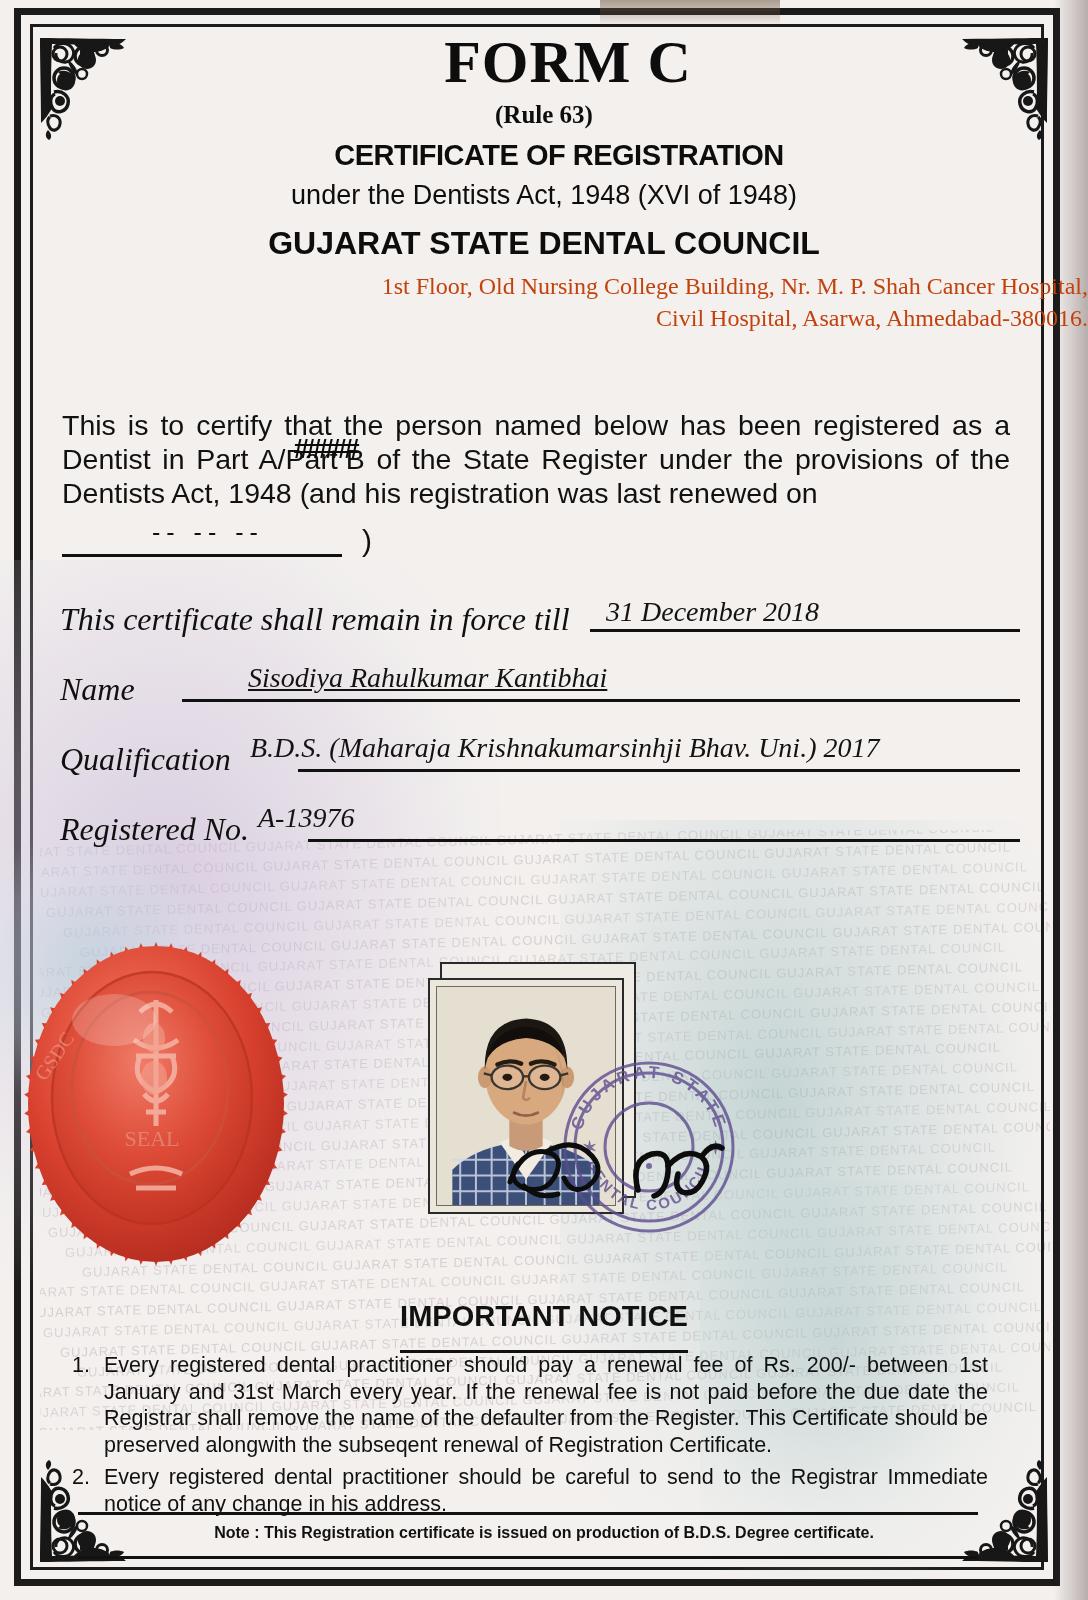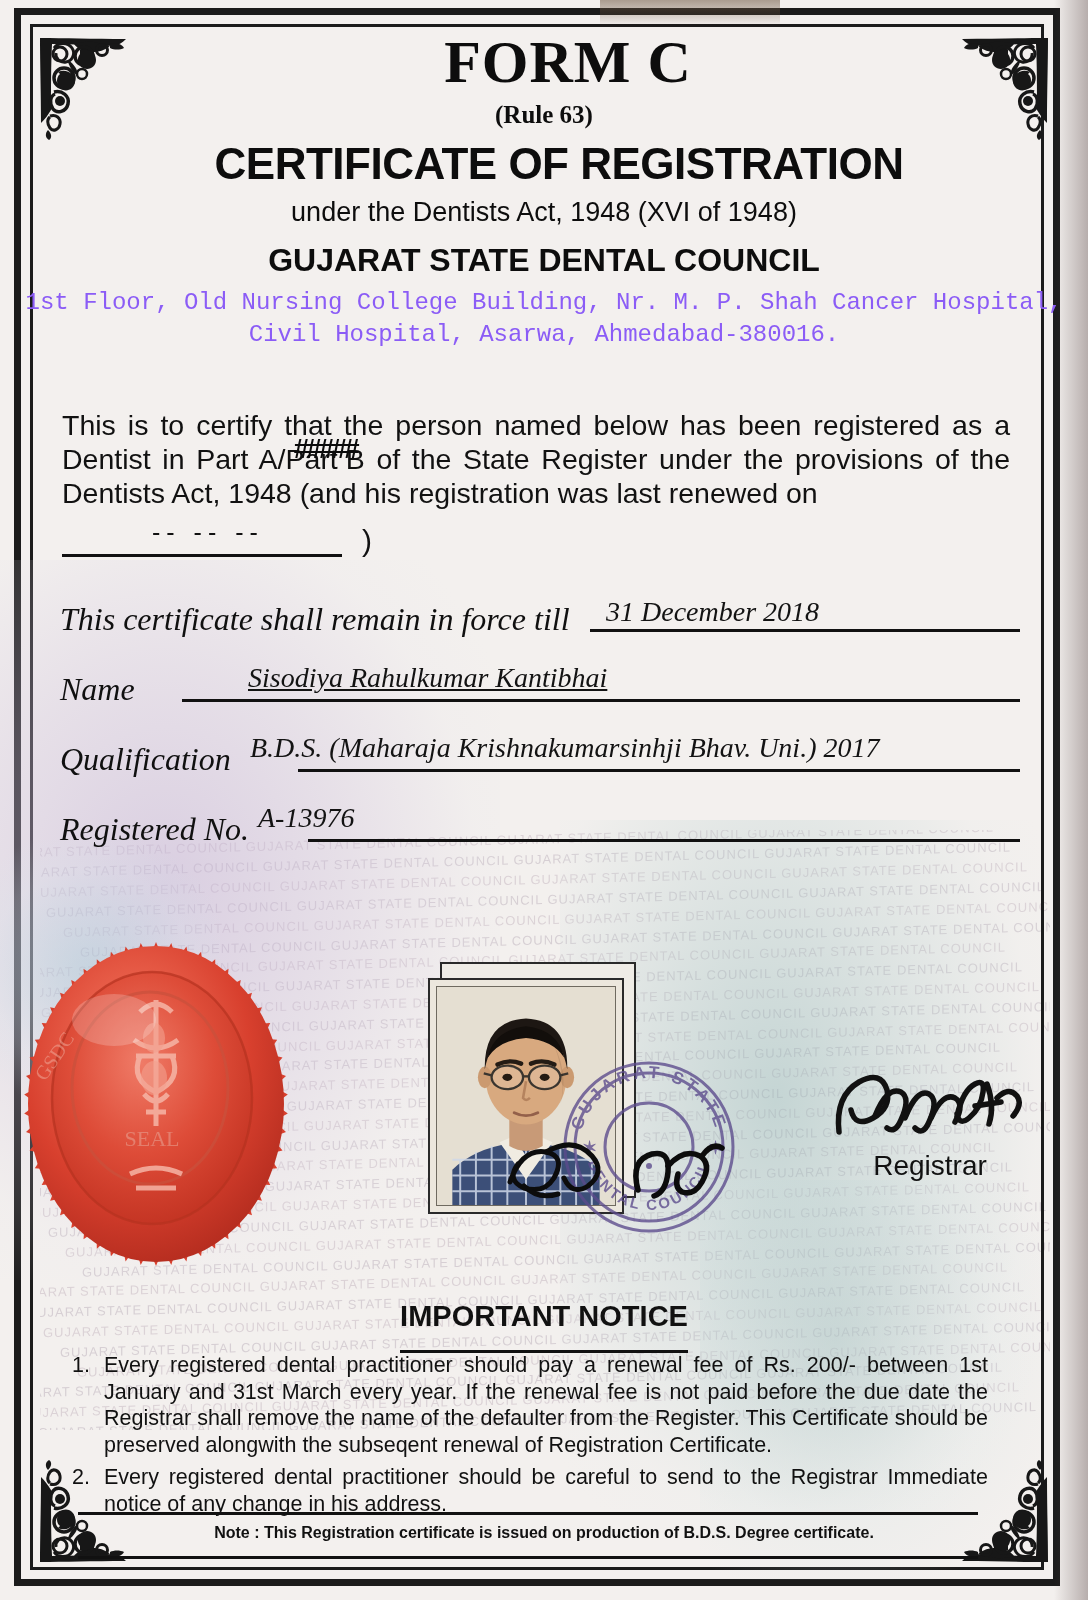--- a/index.html
+++ b/index.html
@@ -153,21 +153,21 @@
     font-family: "Liberation Serif", serif;
     font-weight: bold;
     font-size: 25px;
     color: #0d0d0d;
     margin-top: 4px;
   }
   .t-cert {
     text-align: center;
     font-family: "Liberation Sans", sans-serif;
     font-weight: bold;
-    font-size: 44px;
+    font-size: 29px;
     letter-spacing: -0.5px;
     color: #0d0d0d;
     margin-top: 10px;
     padding-left: 30px;
   }
   .t-under {
     text-align: center;
     font-family: "Liberation Sans", sans-serif;
     font-size: 27px;
     color: #0d0d0d;
@@ -176,25 +176,25 @@
   .t-council {
     text-align: center;
     font-family: "Liberation Sans", sans-serif;
     font-weight: bold;
     font-size: 32px;
     letter-spacing: 0px;
     color: #0d0d0d;
     margin-top: 14px;
   }
   .t-addr {
-    text-align: center;
-    font-family: Liberation Mono, monospace;
+    text-align: right;
+    font-family: Liberation Serif, serif;
     font-size: 24px;
     line-height: 32px;
-    color: #8b5cf6;
+    color: #c2410c;
     margin-top: 8px;
   }
 
   
   .date-row {
     position: absolute;
     left: 0; top: 328px;
     width: 1088px;
     display: flex;
     justify-content: flex-end;
@@ -783,37 +783,20 @@
           <path d="M36 78 Q50 92 70 86"></path>
         </g>
         <g fill="none" stroke="#0c0c0c" stroke-width="5.5" stroke-linecap="round">
           <path d="M150 82 Q142 52 164 46 Q182 42 180 64 Q178 84 166 88"></path>
           <path d="M180 58 Q196 40 212 48 Q224 56 214 74 Q206 88 194 84 Q186 80 190 66"></path>
           <path d="M214 48 Q224 34 234 40"></path>
         </g>
       </svg>
     </div>
 
-    <div class="registrar-block">
-      <div class="registrar-sign">
-        <svg viewBox="0 0 210 92" width="210" height="92">
-          <g fill="none" stroke="#111" stroke-width="5.5" stroke-linecap="round" stroke-linejoin="round">
-            <path d="M14 70 Q10 34 34 20 Q56 8 62 28 Q66 46 48 56 Q30 66 26 48"></path>
-            <path d="M50 54 Q62 24 76 30 Q86 36 76 58 Q70 72 62 66"></path>
-            <path d="M80 56 Q92 26 104 32 Q114 38 104 60 Q98 74 90 66"></path>
-            <path d="M106 56 Q118 30 130 36 Q140 42 130 60"></path>
-            <path d="M132 54 Q138 28 150 22 Q160 17 158 30 Q156 46 144 56 Q134 64 132 52"></path>
-            <path d="M150 44 L176 40"></path>
-            <path d="M162 22 Q170 44 164 62"></path>
-            <path d="M172 36 Q184 24 192 34 Q198 42 188 54"></path>
-          </g>
-        </svg>
-      </div>
-      <div class="registrar-label">Registrar</div>
-    </div>
 
     <div class="notice-title">
       <span>IMPORTANT NOTICE</span>
     </div>
 
     <div class="notice-list">
       <div class="notice-item">
         <div class="notice-num">1.</div>
         <div class="notice-text">Every registered dental practitioner should pay a renewal fee of Rs. 200/- between 1st January and 31st March every year. If the renewal fee is not paid before the due date the Registrar shall remove the name of the defaulter from the Register. This Certificate should be preserved alongwith the subseqent renewal of Registration Certificate.</div>
       </div>

